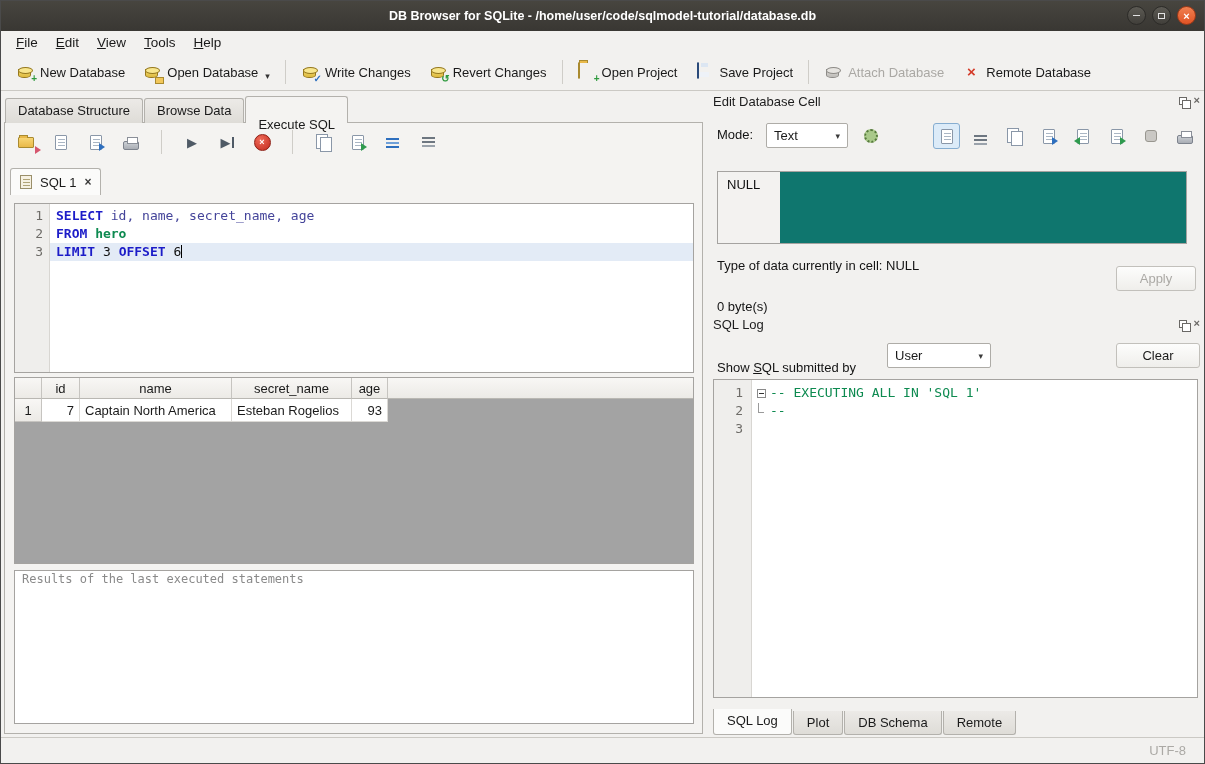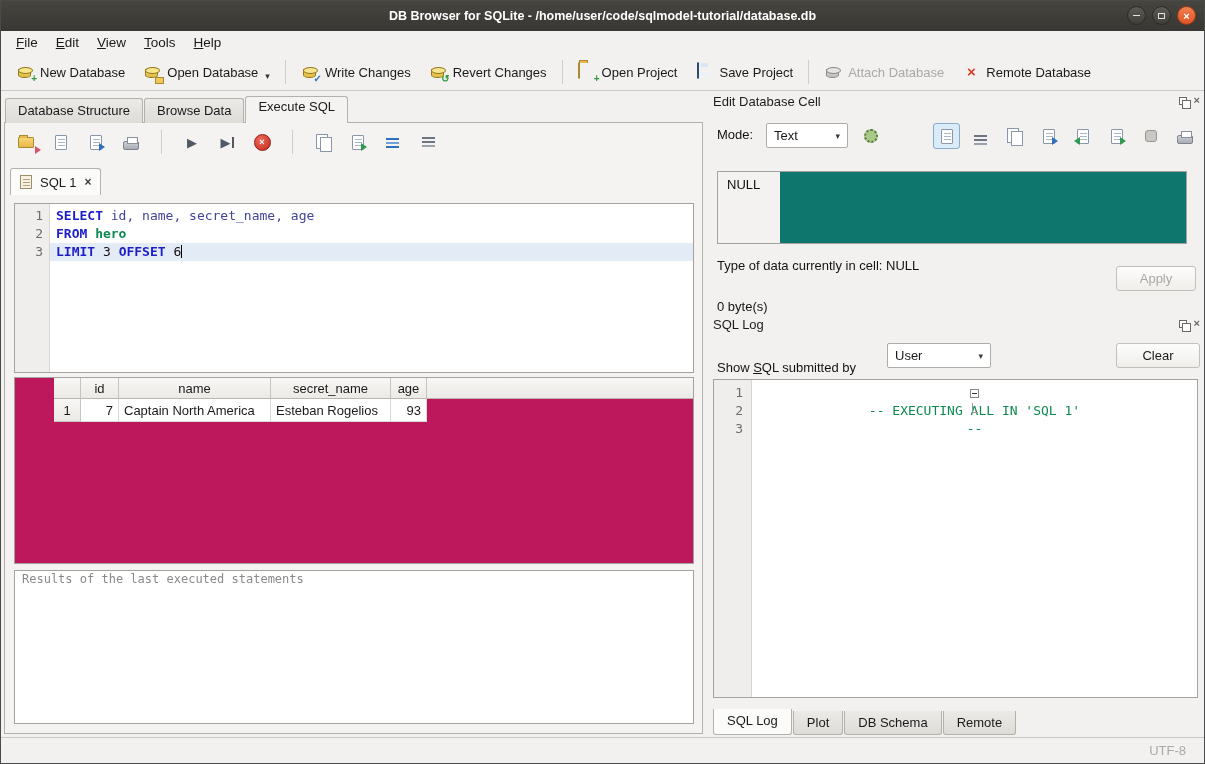--- a/index.html
+++ b/index.html
@@ -49,21 +49,21 @@
   .floppy { position:relative; width:14px; height:14px; margin:2px; background:linear-gradient(#5b8ac6,#3a64a0);
     border:1px solid #2a4a7a; border-radius:2px; }
   .floppy::before { content:""; position:absolute; left:3px; top:0; width:7px; height:4px; background:#dce6f2; }
   .floppy::after { content:""; position:absolute; left:2px; bottom:1px; width:9px; height:5px; background:#eef2f8; }
   .redx { color:#d43c2a; font-weight:bold; font-size:15px; line-height:18px; text-align:center; width:18px; }
 
   
   .main-tabs { position:absolute; left:4px; top:95px; display:flex; align-items:flex-end; height:27px; z-index:3; }
   .tab { height:25px; padding:4px 12px; background:linear-gradient(#eceae7,#dedcd7); border:1px solid #b3b1ac;
     border-bottom:none; border-radius:3px 3px 0 0; margin-right:1px; }
-  .tab.active { height:27px; background:#f4f3f1; padding-top:2px; }
+  .tab.active { height:27px; background:#f4f3f1; padding-top:20px; }
 
   
   .left-pane { position:absolute; left:3px; top:121px; width:699px; height:612px; background:#f4f3f1;
     border:1px solid #b3b1ac; }
 
   .sqlbar { position:absolute; left:10px; top:6px; height:26px; display:flex; align-items:center; gap:13px; }
   .sbtn { width:22px; height:22px; display:flex; align-items:center; justify-content:center; position:relative; }
   .pg { position:relative; width:12px; height:15px; background:#fff; border:1px solid #8a97a8; border-radius:1px; }
   .pg::before { content:""; position:absolute; left:2px; top:3px; width:7px; height:1px; background:#aab6c4;
     box-shadow:0 3px 0 #aab6c4, 0 6px 0 #aab6c4; }
@@ -103,21 +103,21 @@
     padding:3px 6px 0 0; line-height:18px; }
   .ed-code { flex:1; padding-top:3px; }
   .ed-line { height:18px; line-height:18px; padding-left:6px; white-space:pre; }
   .ed-line.cur { background:#e3ebf6; }
   .kw { color:#1c1cc8; font-weight:bold; }
   .ident { color:#44449a; }
   .tbl { color:#0d8a50; font-weight:bold; }
   .plain { color:#101010; }
   .caret { display:inline-block; width:1px; height:13px; background:#000; vertical-align:-2px; }
 
-  .rtable { position:absolute; left:9px; top:254px; width:680px; height:187px; background:#be185d; border:1px solid #a5a3a0;padding-left:39px; }
+  .rtable { position:absolute; left:9px; top:254px; width:680px; height:187px; background:#a3a3a3; border:1px solid #a5a3a0; }
   .thead { display:flex; height:21px; }
   .th { background:linear-gradient(#f8f7f5,#eceae6); border-right:1px solid #c6c4c0; border-bottom:1px solid #b9b7b2;
     font-size:13px; display:flex; align-items:center; justify-content:center; }
   .trow { display:flex; height:23px; }
   .td { border-right:1px solid #dbd9d5; border-bottom:1px solid #dbd9d5; background:#fff; display:flex; align-items:center;
     padding:0 5px; font-size:13px; }
   .td.num { justify-content:flex-end; }
   .rn { background:linear-gradient(#f8f7f5,#eceae6); border-right:1px solid #c6c4c0; border-bottom:1px solid #c6c4c0;
     display:flex; align-items:center; justify-content:center; }
   .c-rn { width:27px; } .c-id { width:38px; } .c-name { width:152px; } .c-sec { width:120px; } .c-age { width:36px; }
@@ -150,21 +150,21 @@
     background:linear-gradient(#fdfdfc,#efeeeb); font-size:13px; }
   .btn.disabled { color:#aba9a5; }
 
   .info-line { position:absolute; left:13px; font-size:13px; color:#141414; }
 
   .logbox { position:absolute; left:9px; top:288px; width:485px; height:319px; background:#fff; border:1px solid #a5a3a0;
     display:flex; font-family:"DejaVu Sans Mono",monospace; font-size:13px; }
   .log-gutter { width:38px; background:#efeeec; border-right:1px solid #d8d6d2; color:#6e6c68; text-align:right;
     padding:4px 8px 0 0; line-height:18px; }
   .log-code { flex:1; padding-top:4px; }
-  .log-line { height:18px; line-height:18px; display:flex; align-items:center;flex-direction:column; }
+  .log-line { height:18px; line-height:18px; display:flex; align-items:center; }
   .fold-col { width:18px; display:flex; align-items:center; justify-content:center; flex:0 0 18px; }
   .fold-box { position:relative; width:9px; height:9px; border:1px solid #8a8a8a; background:#fff; }
   .fold-box::before { content:""; position:absolute; left:1px; top:3px; width:5px; height:1px; background:#333; }
   .fold-elbow { width:6px; height:10px; border-left:1px solid #9a9a9a; border-bottom:1px solid #9a9a9a; margin-top:-6px; }
   .log-text { color:#0d8a50; white-space:pre; }
 
   .dock-tabs { position:absolute; left:9px; top:618px; height:26px; display:flex; align-items:flex-end; }
   .dtab { height:24px; padding:4px 13px; background:linear-gradient(#eceae7,#dedcd7); border:1px solid #b3b1ac;
     border-radius:0 0 3px 3px; border-top:none; margin-right:1px; font-size:13px; }
   .dtab.active { background:#fbfbfa; height:26px; }

